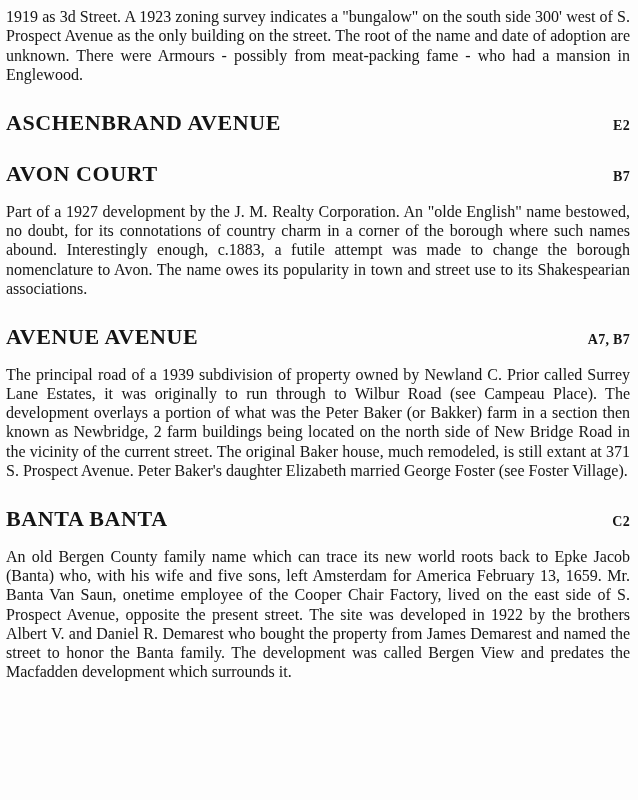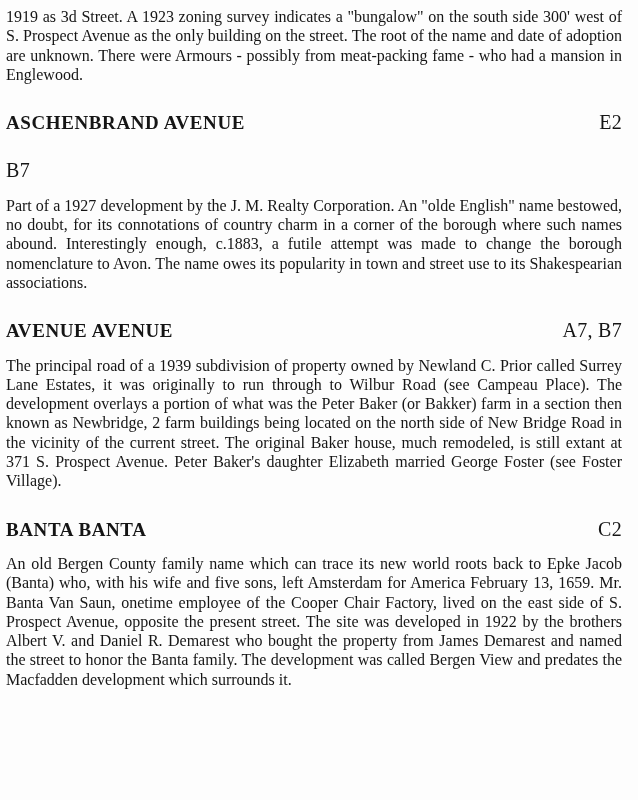--- a/index.html
+++ b/index.html
@@ -6,66 +6,67 @@
   body {
     width: 638px;
     height: 800px;
     background: #fdfdfd;
     overflow: hidden;
   }
   .page {
     box-sizing: border-box;
     width: 638px;
     height: 800px;
-    padding: 7px 16px 0 6px;
+    padding: 7px 8px 0 6px;
     font-family: "Liberation Serif", "DejaVu Serif", serif;
     font-size: 16px;
     line-height: 19.3px;
     color: #151515;
   }
   .para {
     margin: 0;
     text-align: justify;
     text-justify: inter-word;
   }
   .entry { margin-top: 29px; }
   .entry-head {
     display: flex;
     justify-content: space-between;
     align-items: baseline;
     margin-bottom: 15px;
   }
   .entry-title {
     margin: 0;
-    font-size: 19px;
+    font-size: 22px;
     font-weight: 700;
     letter-spacing: 0.6px;
   }
   .grid-ref {
-    font-size: 20px;
-    font-weight: 400;
+    font-size: 14px;
+    font-weight: 700;
     letter-spacing: 0.3px;
   }
 </style>
 </head>
 <body>
 
 <div class="page">
 
   <p class="para">1919 as 3d Street.  A 1923 zoning survey indicates a "bungalow" on the south side 300' west of S. Prospect Avenue as the only building on the street. The root of the name and date of adoption are unknown.  There were Armours - possibly from meat-packing fame - who had a mansion in Englewood.</p>
 
   <section class="entry">
     <div class="entry-head">
       <h2 class="entry-title">ASCHENBRAND AVENUE</h2>
       <span class="grid-ref">E2</span>
     </div>
   </section>
 
   <section class="entry">
     <div class="entry-head">
+      <h2 class="entry-title">AVON COURT</h2>
       <span class="grid-ref">B7</span>
     </div>
     <p class="para">Part of a 1927 development by the J. M. Realty Corporation.  An "olde English" name bestowed, no doubt, for its connotations of country charm in a corner of the borough where such names abound. Interestingly enough, c.1883, a futile attempt was made to change the borough nomenclature to Avon.  The name owes its popularity in town and street use to its Shakespearian associations.</p>
   </section>
 
   <section class="entry">
     <div class="entry-head">
       <h2 class="entry-title">AVENUE AVENUE</h2>
       <span class="grid-ref">A7, B7</span>
     </div>

